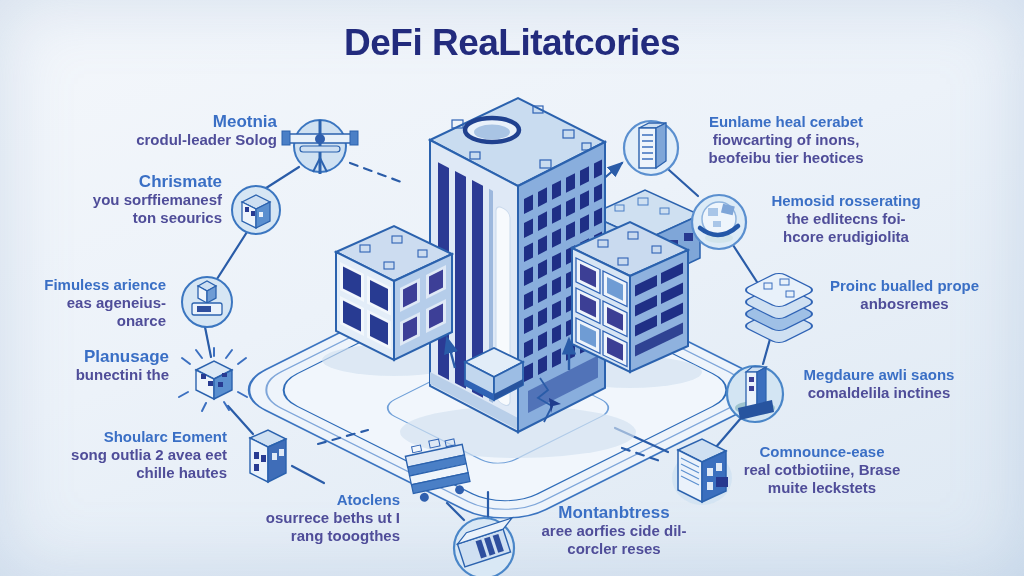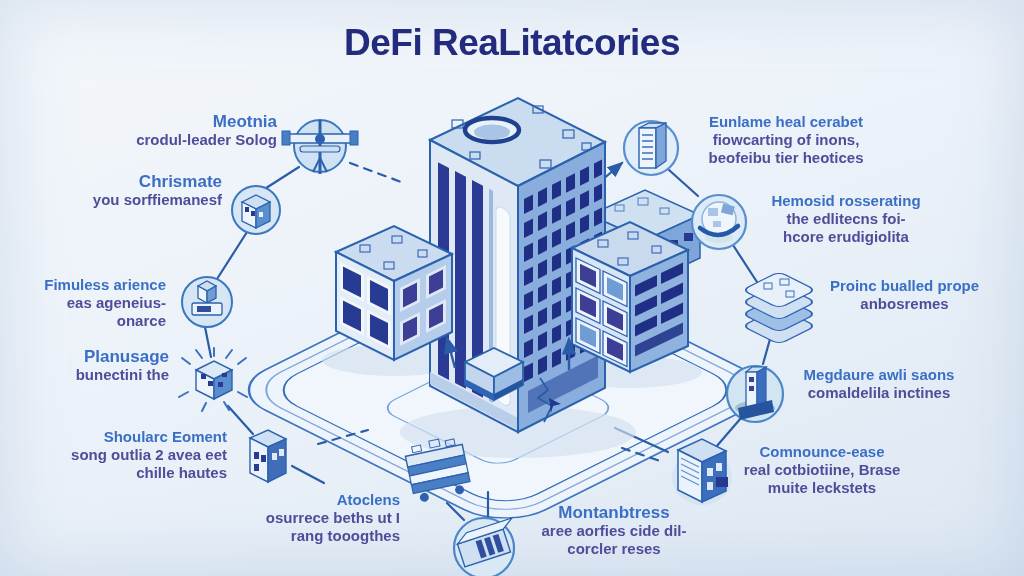--- a/index.html
+++ b/index.html
@@ -412,20 +412,21 @@
 
 <div class="title">DeFi ReaLitatcories</div>
 
 <div class="label ra big1" style="left:95px;top:113px;width:182px;">
   <span class="l1">Meotnia</span>
   <span class="l2">crodul-leader Solog</span>
 </div>
 <div class="label ra big1" style="left:40px;top:173px;width:182px;">
   <span class="l1">Chrismate</span>
   <span class="l2">you sorffiemanesf</span>
+  <span class="l2">ton seourics</span>
 </div>
 <div class="label ra" style="left:18px;top:276px;width:148px;">
   <span class="l1">Fimuless arience</span>
   <span class="l2">eas ageneius-</span>
   <span class="l2">onarce</span>
 </div>
 <div class="label ra big1" style="left:28px;top:348px;width:141px;">
   <span class="l1">Planusage</span>
   <span class="l2">bunectini the</span>
   <span class="l2"></span>

